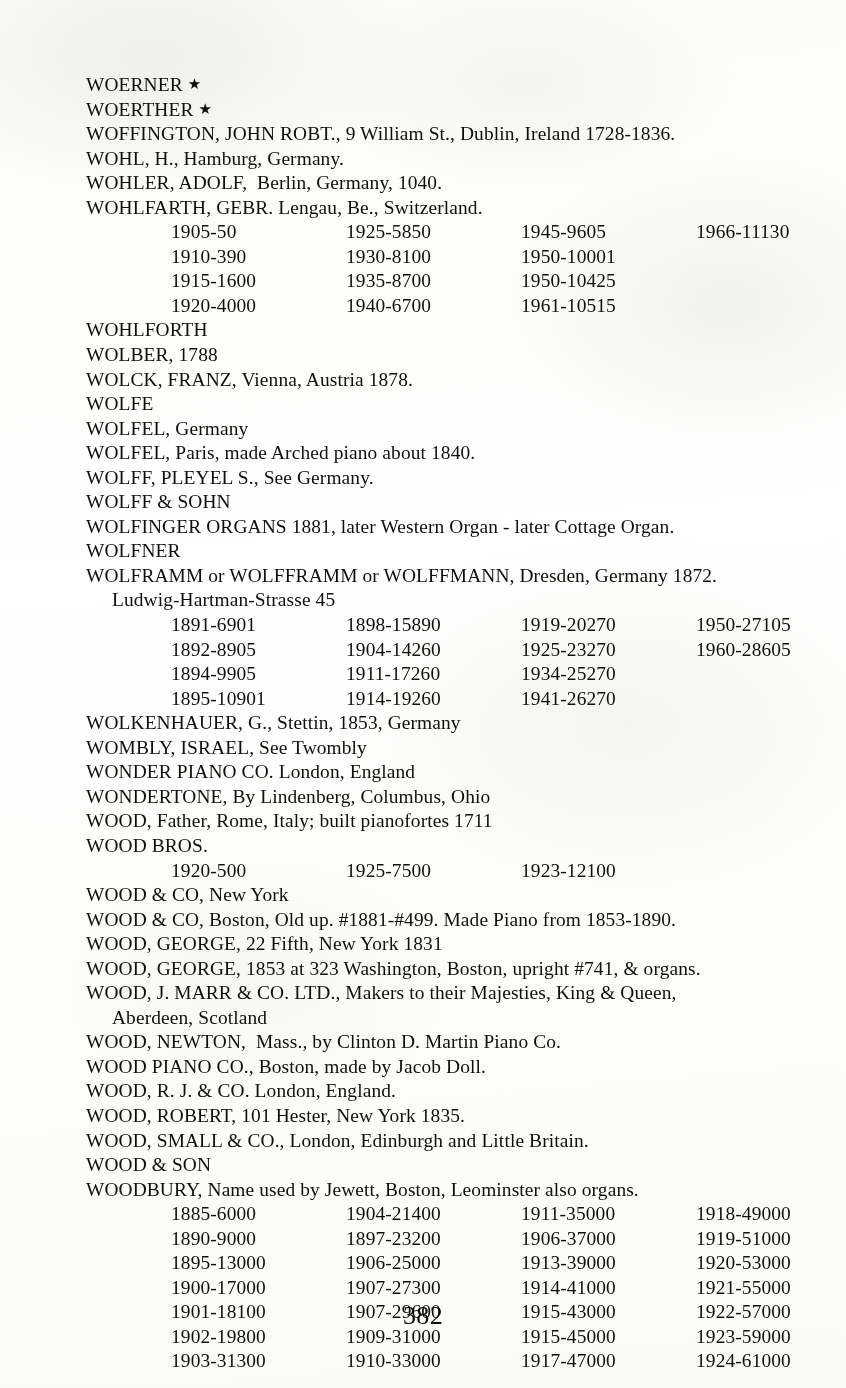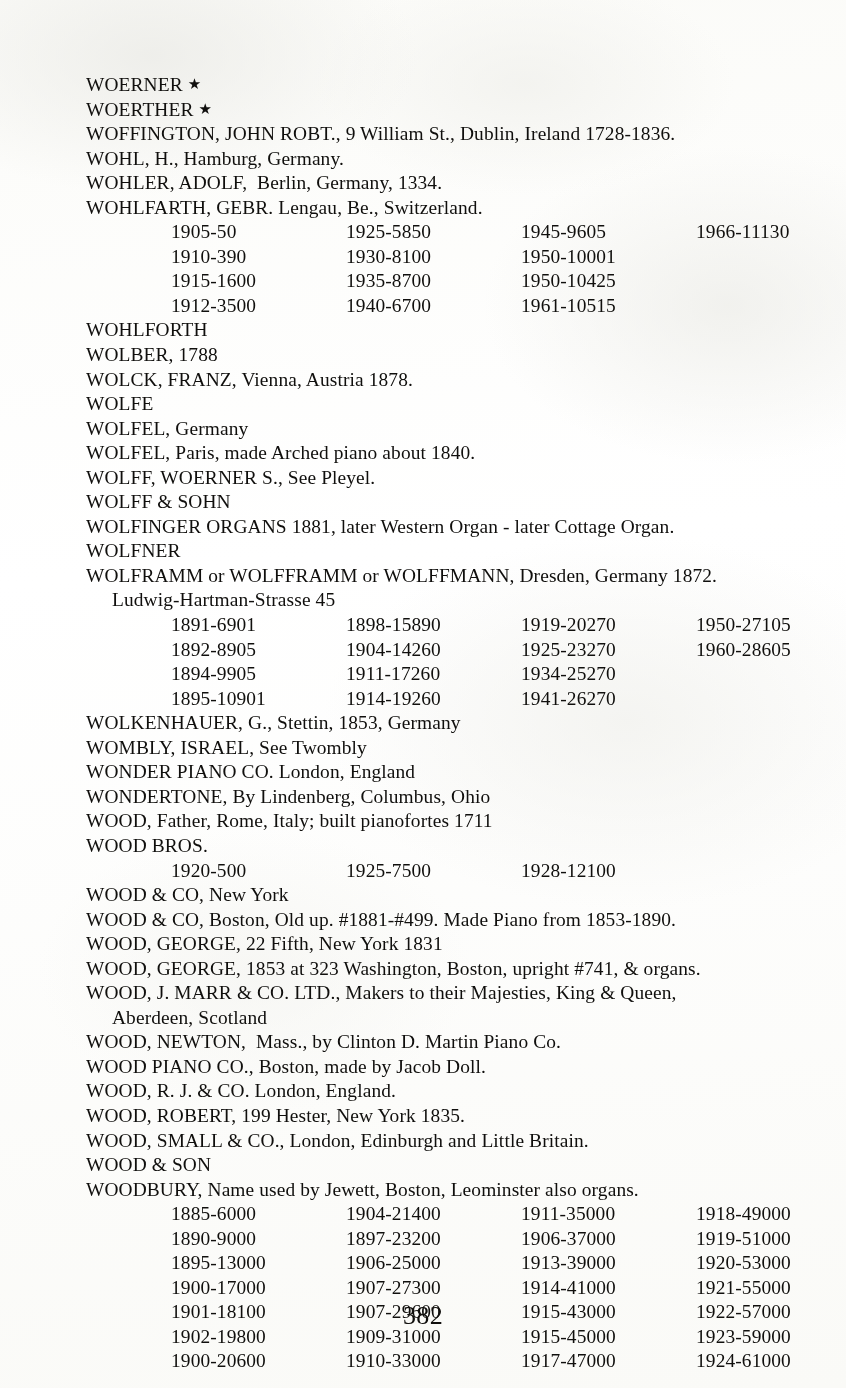--- a/index.html
+++ b/index.html
@@ -86,47 +86,47 @@
 <body>
 
 <div class="scan-tone"></div>
 
 <div class="page">
   <div class="content" id="entry-list">
       <div class="entry"><span>WOERNER </span><span class="star">★</span></div>
       <div class="entry"><span>WOERTHER </span><span class="star">★</span></div>
       <div class="entry"><span>WOFFINGTON, JOHN ROBT., 9 William St., Dublin, Ireland 1728-1836.</span></div>
       <div class="entry"><span>WOHL, H., Hamburg, Germany.</span></div>
-      <div class="entry"><span>WOHLER, ADOLF,  Berlin, Germany, 1334.</span></div>
+      <div class="entry"><span>WOHLER, ADOLF,  Berlin, Germany, 1040.</span></div>
       <div class="entry"><span>WOHLFARTH, GEBR. Lengau, Be., Switzerland.</span></div>
       <div class="serials c4">
         <div class="serial-cell">1905-50</div>
         <div class="serial-cell">1925-5850</div>
         <div class="serial-cell">1945-9605</div>
         <div class="serial-cell">1966-11130</div>
         <div class="serial-cell">1910-390</div>
         <div class="serial-cell">1930-8100</div>
         <div class="serial-cell">1950-10001</div>
         <div class="serial-cell"></div>
         <div class="serial-cell">1915-1600</div>
         <div class="serial-cell">1935-8700</div>
         <div class="serial-cell">1950-10425</div>
         <div class="serial-cell"></div>
-        <div class="serial-cell">1912-3500</div>
+        <div class="serial-cell">1920-4000</div>
         <div class="serial-cell">1940-6700</div>
         <div class="serial-cell">1961-10515</div>
         <div class="serial-cell"></div>
       </div>
       <div class="entry"><span>WOHLFORTH</span></div>
       <div class="entry"><span>WOLBER, 1788</span></div>
       <div class="entry"><span>WOLCK, FRANZ, Vienna, Austria 1878.</span></div>
       <div class="entry"><span>WOLFE</span></div>
       <div class="entry"><span>WOLFEL, Germany</span></div>
       <div class="entry"><span>WOLFEL, Paris, made Arched piano about 1840.</span></div>
-      <div class="entry"><span>WOLFF, WOERNER S., See Pleyel.</span></div>
+      <div class="entry"><span>WOLFF, PLEYEL S., See Germany.</span></div>
       <div class="entry"><span>WOLFF &amp; SOHN</span></div>
       <div class="entry"><span>WOLFINGER ORGANS 1881, later Western Organ - later Cottage Organ.</span></div>
       <div class="entry"><span>WOLFNER</span></div>
       <div class="entry"><span>WOLFRAMM or WOLFFRAMM or WOLFFMANN, Dresden, Germany 1872.</span></div>
       <div class="entry cont"><span>Ludwig-Hartman-Strasse 45</span></div>
       <div class="serials c4">
         <div class="serial-cell">1891-6901</div>
         <div class="serial-cell">1898-15890</div>
         <div class="serial-cell">1919-20270</div>
         <div class="serial-cell">1950-27105</div>
@@ -145,32 +145,32 @@
       </div>
       <div class="entry"><span>WOLKENHAUER, G., Stettin, 1853, Germany</span></div>
       <div class="entry"><span>WOMBLY, ISRAEL, See Twombly</span></div>
       <div class="entry"><span>WONDER PIANO CO. London, England</span></div>
       <div class="entry"><span>WONDERTONE, By Lindenberg, Columbus, Ohio</span></div>
       <div class="entry"><span>WOOD, Father, Rome, Italy; built pianofortes 1711</span></div>
       <div class="entry"><span>WOOD BROS.</span></div>
       <div class="serials c3">
         <div class="serial-cell">1920-500</div>
         <div class="serial-cell">1925-7500</div>
-        <div class="serial-cell">1928-12100</div>
+        <div class="serial-cell">1923-12100</div>
       </div>
       <div class="entry"><span>WOOD &amp; CO, New York</span></div>
       <div class="entry"><span>WOOD &amp; CO, Boston, Old up. #1881-#499. Made Piano from 1853-1890.</span></div>
       <div class="entry"><span>WOOD, GEORGE, 22 Fifth, New York 1831</span></div>
       <div class="entry"><span>WOOD, GEORGE, 1853 at 323 Washington, Boston, upright #741, &amp; organs.</span></div>
       <div class="entry"><span>WOOD, J. MARR &amp; CO. LTD., Makers to their Majesties, King &amp; Queen,</span></div>
       <div class="entry cont"><span>Aberdeen, Scotland</span></div>
       <div class="entry"><span>WOOD, NEWTON,  Mass., by Clinton D. Martin Piano Co.</span></div>
       <div class="entry"><span>WOOD PIANO CO., Boston, made by Jacob Doll.</span></div>
       <div class="entry"><span>WOOD, R. J. &amp; CO. London, England.</span></div>
-      <div class="entry"><span>WOOD, ROBERT, 199 Hester, New York 1835.</span></div>
+      <div class="entry"><span>WOOD, ROBERT, 101 Hester, New York 1835.</span></div>
       <div class="entry"><span>WOOD, SMALL &amp; CO., London, Edinburgh and Little Britain.</span></div>
       <div class="entry"><span>WOOD &amp; SON</span></div>
       <div class="entry"><span>WOODBURY, Name used by Jewett, Boston, Leominster also organs.</span></div>
       <div class="serials c4">
         <div class="serial-cell">1885-6000</div>
         <div class="serial-cell">1904-21400</div>
         <div class="serial-cell">1911-35000</div>
         <div class="serial-cell">1918-49000</div>
         <div class="serial-cell">1890-9000</div>
         <div class="serial-cell">1897-23200</div>
@@ -185,20 +185,20 @@
         <div class="serial-cell">1914-41000</div>
         <div class="serial-cell">1921-55000</div>
         <div class="serial-cell">1901-18100</div>
         <div class="serial-cell">1907-29600</div>
         <div class="serial-cell">1915-43000</div>
         <div class="serial-cell">1922-57000</div>
         <div class="serial-cell">1902-19800</div>
         <div class="serial-cell">1909-31000</div>
         <div class="serial-cell">1915-45000</div>
         <div class="serial-cell">1923-59000</div>
-        <div class="serial-cell">1900-20600</div>
+        <div class="serial-cell">1903-31300</div>
         <div class="serial-cell">1910-33000</div>
         <div class="serial-cell">1917-47000</div>
         <div class="serial-cell">1924-61000</div>
       </div>
     </div>
   <div class="page-number">382</div>
 </div>
 
 </body></html>

